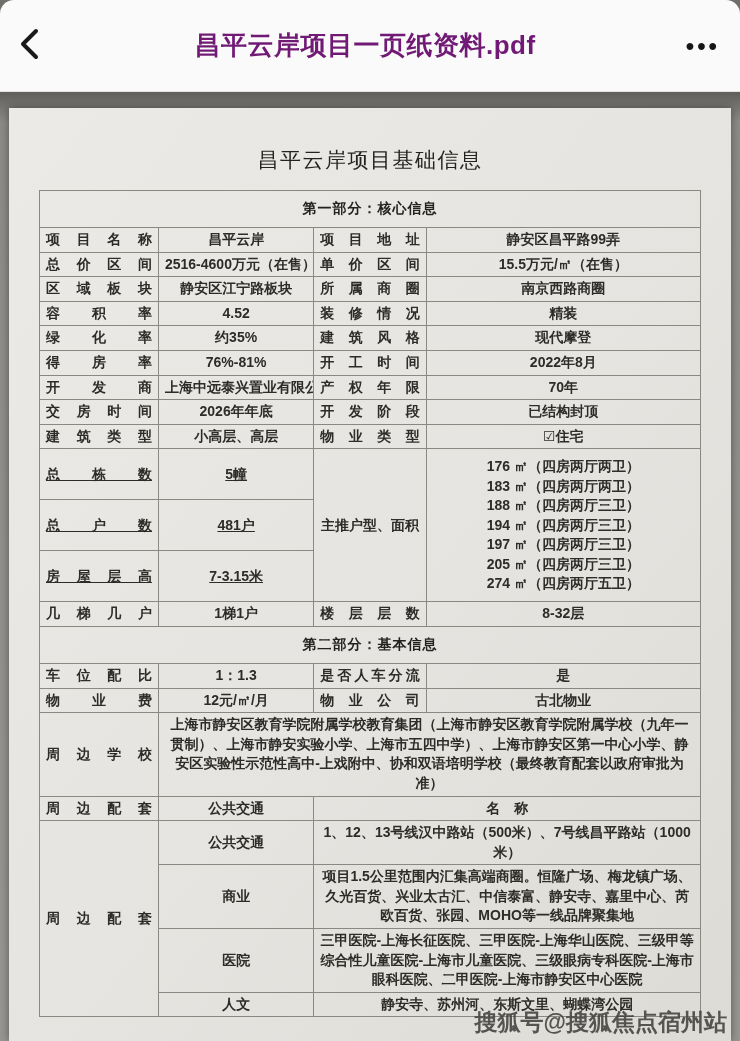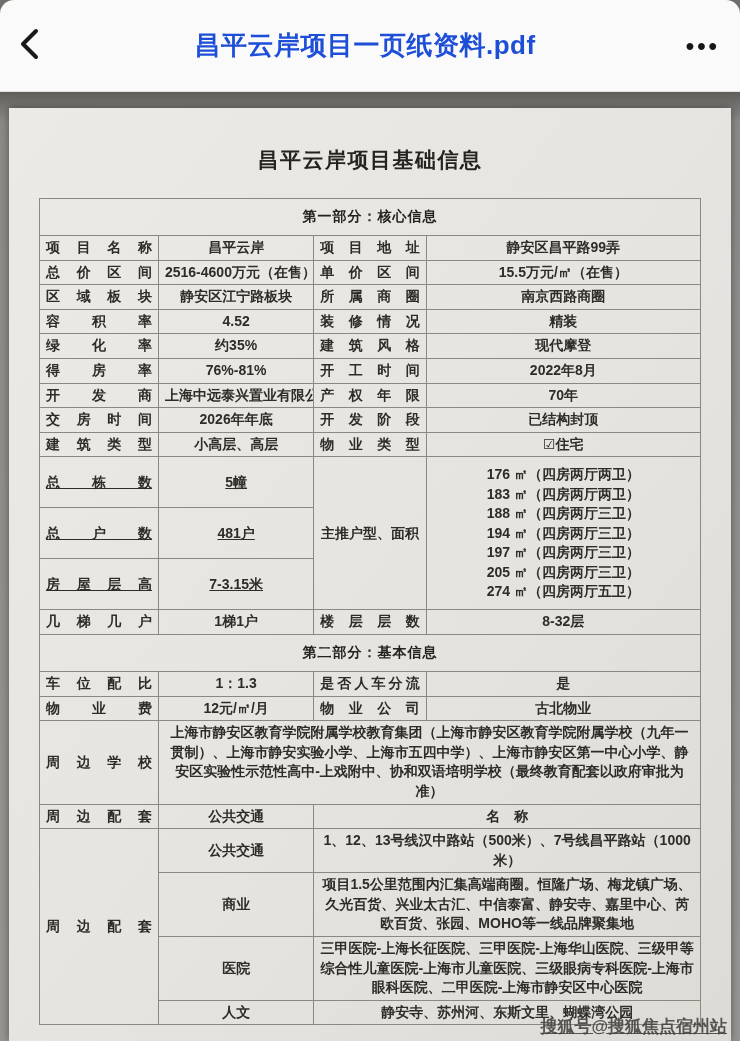--- a/index.html
+++ b/index.html
@@ -10,34 +10,34 @@
   }
   .screen{width:740px;height:1041px;display:flex;flex-direction:column;position:relative;}
 
   
   .navbar{
     flex:0 0 92px;height:92px;background:#fbfafa;
     display:flex;align-items:center;padding:0 20px;box-sizing:border-box;
     border-radius:14px 14px 0 0;border-bottom:1px solid #e3e2e0;
   }
   .back-btn{background:none;border:none;padding:0;width:46px;text-align:left;cursor:pointer;}
-  .nav-title{flex:1;text-align:center;font-size:26px;font-weight:700;color:#1d4ed8;letter-spacing:.5px;
+  .nav-title{flex:1;text-align:center;font-size:26px;font-weight:700;color:#701a75;letter-spacing:.5px;
     white-space:nowrap;overflow:hidden;}
   .menu-btn{background:none;border:none;padding:0;width:56px;text-align:right;cursor:pointer;
     font-size:24px;font-weight:700;color:#161616;letter-spacing:3px;line-height:1;}
 
   
   .page-area{flex:1;background:linear-gradient(#5f5e5b, #8b8a87 30px, #969591);padding:16px 9px 0;box-sizing:border-box;}
   .paper{
     position:relative;height:100%;box-sizing:border-box;
     background:linear-gradient(128deg,#eceae6 0%, #e6e4e0 55%, #dddbd6 100%);
     box-shadow:0 0 8px rgba(0,0,0,.4);
     padding:38px 30px 0;
   }
-  .doc-title{margin:0 0 24px;text-align:center;font-size:21px;font-weight:700;color:#24231f;letter-spacing:1.5px;}
+  .doc-title{margin:0 0 16px;text-align:center;font-size:21px;font-weight:400;color:#24231f;letter-spacing:1.5px;}
 
   table.info{width:100%;border-collapse:collapse;table-layout:fixed;color:#2d2c28;}
   table.info td{
     border:1px solid #8a8880;font-size:14px;font-weight:600;
     text-align:center;vertical-align:middle;line-height:1.4;
     padding:2px 6px;word-break:break-all;overflow:hidden;
   }
   td.sec{font-size:15.5px;font-weight:700;height:32px;letter-spacing:1px;color:#23221e;}
   td.jlbl{font-weight:700;text-align:justify;text-align-last:justify;padding:2px 13px;}
   td.clbl{font-weight:700;}
@@ -50,23 +50,22 @@
   col.c1{width:18%;} col.c2{width:23.5%;} col.c3{width:17%;} col.c4{width:41.5%;}
 
   
   .wm-overlay{
     position:absolute;right:10px;bottom:26px;
     font-size:19px;font-weight:700;color:rgba(72,70,64,.85);
     letter-spacing:1px;white-space:nowrap;
   }
   .wm-corner{
     position:absolute;right:4px;bottom:3px;
-    font-size:17px;font-weight:700;color:rgba(70,69,66,.9);
+    font-size:23px;font-weight:700;color:rgba(70,69,66,.9);
     white-space:nowrap;
-    text-decoration:underline;
   }
 </style>
 </head>
 <body>
 
 <div class="screen">
 
   <header class="navbar">
     <button class="back-btn">
       <span>

